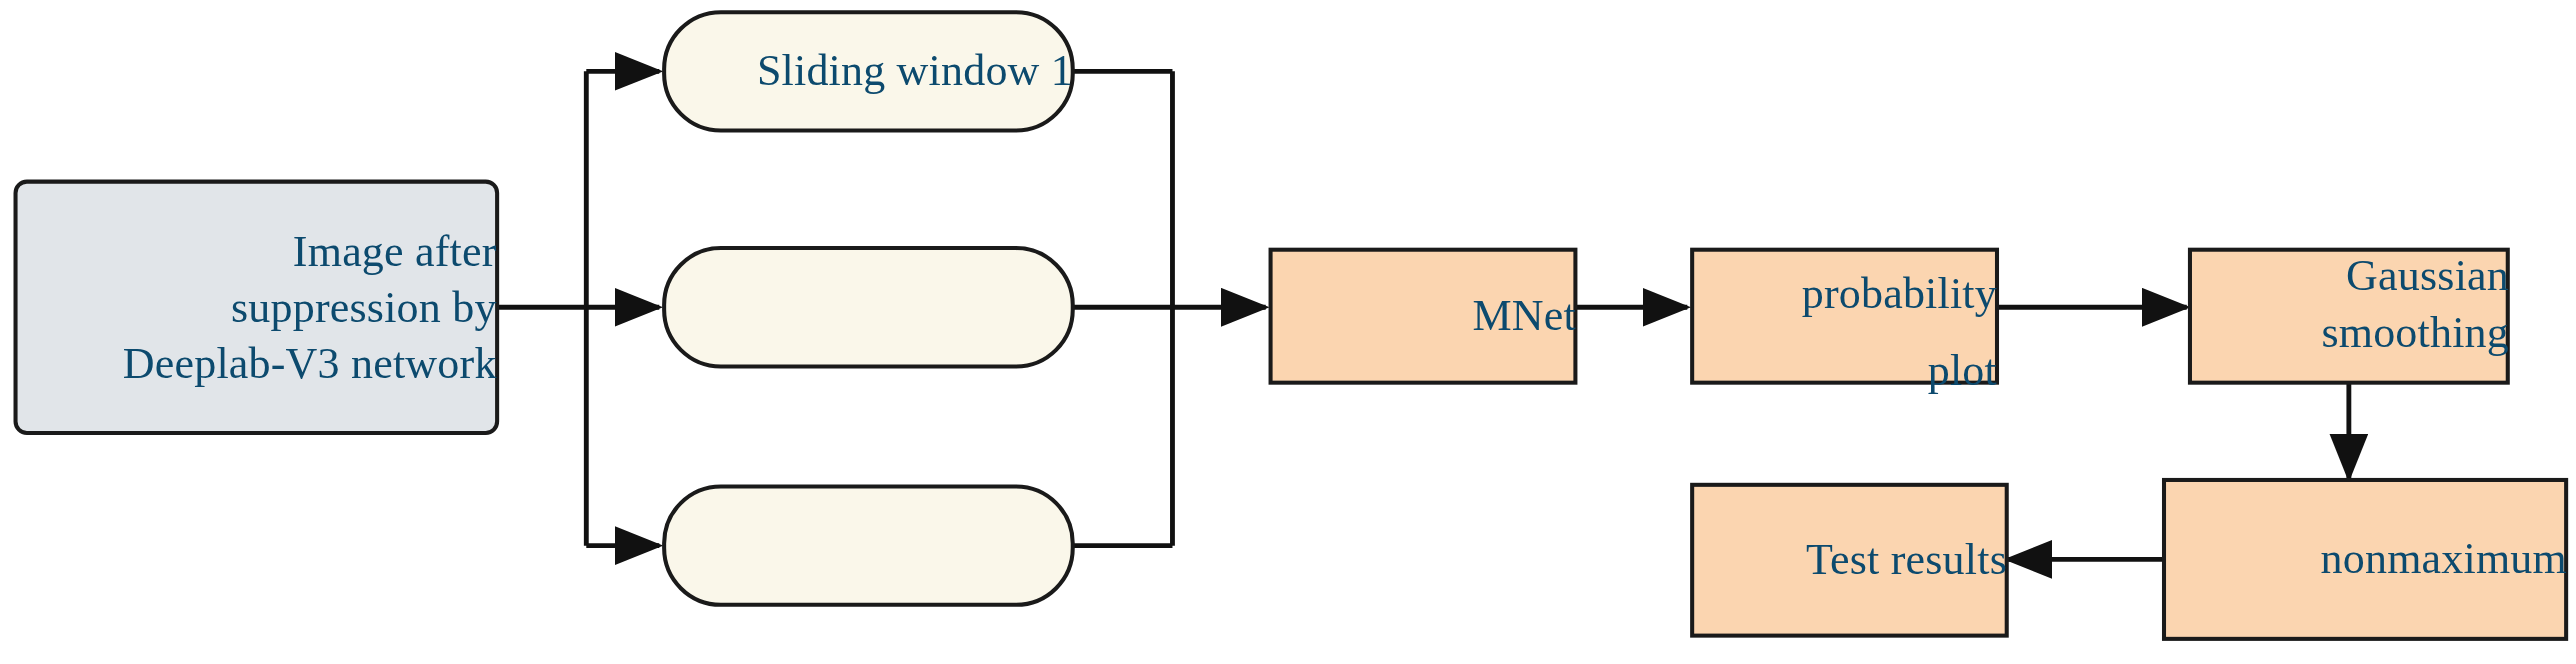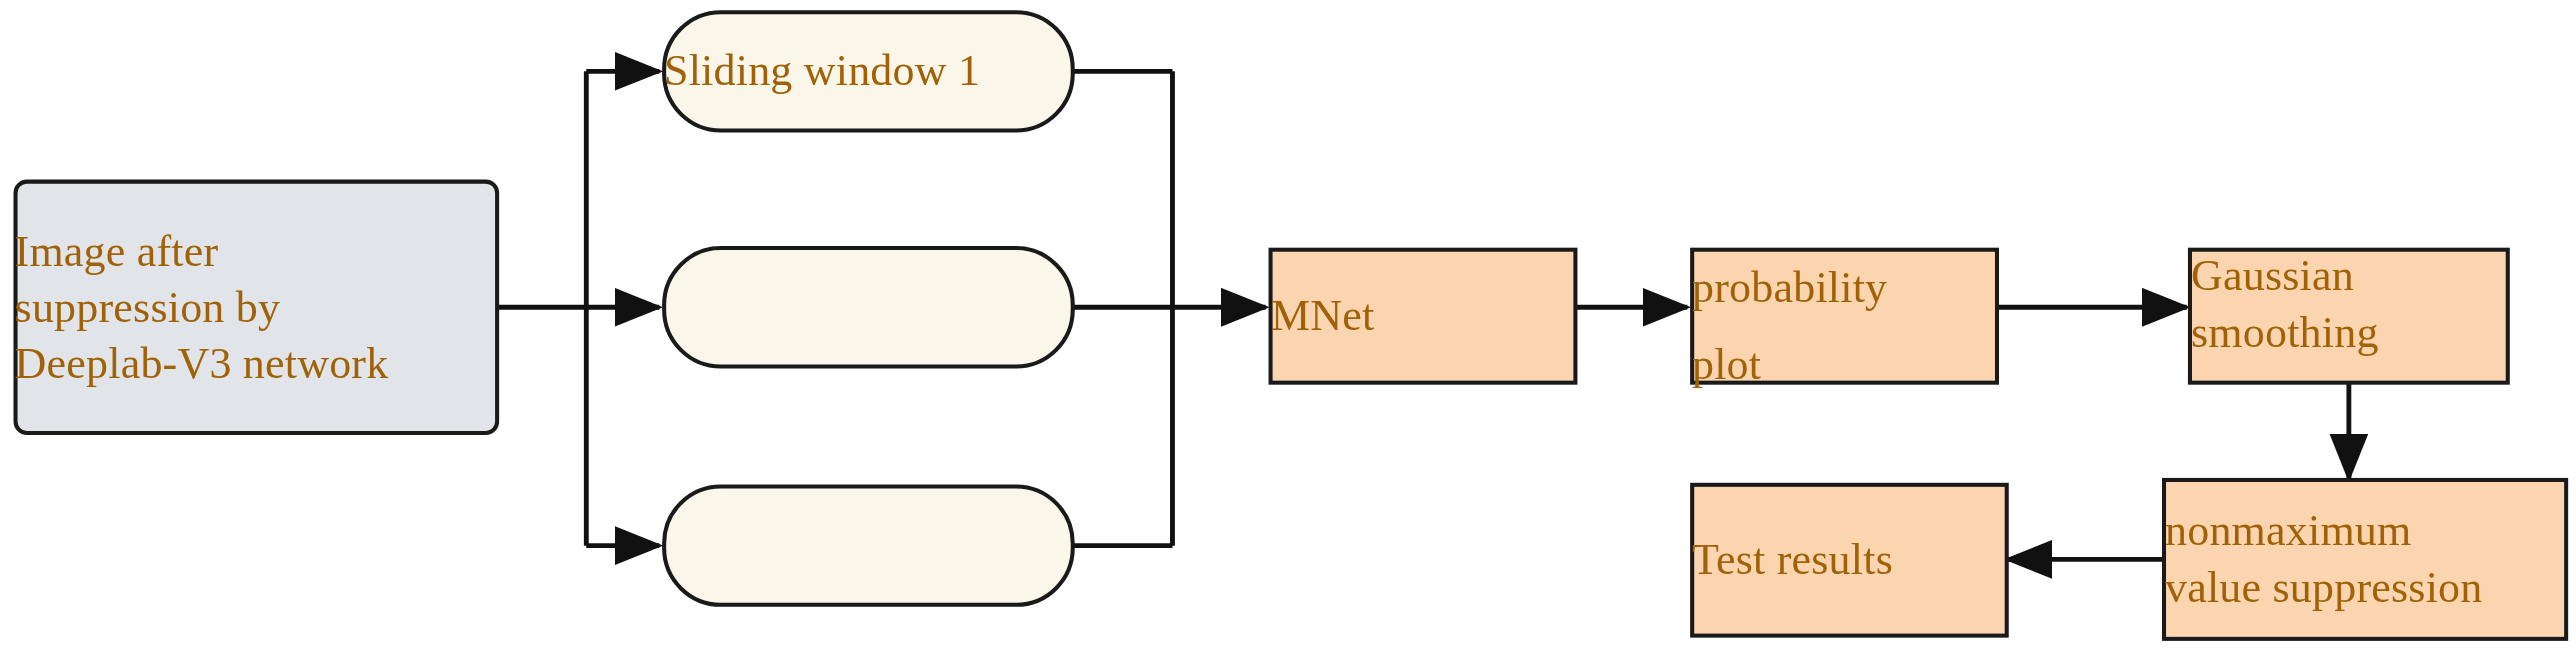--- a/index.html
+++ b/index.html
@@ -38,24 +38,24 @@
     stroke: #111111;
     stroke-width: 6;
     fill: none;
     stroke-linecap: butt;
     stroke-linejoin: miter;
   }
   .node-label {
     position: absolute;
     display: flex;
     flex-direction: column;
-    align-items: flex-start;
+    align-items: flex-end;
     justify-content: center;
     text-align: center;
-    color: #a16207;
+    color: #0c4a6e;
     font-family: "Liberation Serif", "DejaVu Serif", serif;
     font-size: 44px;
     line-height: 1.28;
     white-space: pre-line;
     pointer-events: none;
     letter-spacing: 0.2px;
   }
   .label-line { display: block; }
 </style>
 </head>
@@ -127,33 +127,32 @@
   <div class="node-label" style="left:664px; top:12px; width:409px; height:118px;">
     <span class="label-line">Sliding window 1</span>
   </div>
 
 
 
   <div class="node-label" style="left:1271px; top:250px; width:305px; height:133px;">
     <span class="label-line">MNet</span>
   </div>
 
-  <div class="node-label" style="left:1692px; top:260px; width:305px; height:133px;gap:20px;">
+  <div class="node-label" style="left:1692px; top:266px; width:305px; height:133px;gap:20px;">
     <span class="label-line">probability</span>
     <span class="label-line">plot</span>
   </div>
 
   <div class="node-label" style="left:2191px; top:238px; width:318px; height:133px;">
     <span class="label-line">Gaussian</span>
     <span class="label-line">smoothing</span>
   </div>
 
   <div class="node-label" style="left:2165px; top:480px; width:402px; height:159px;">
     <span class="label-line">nonmaximum</span>
-    <span class="label-line">value suppression</span>
   </div>
 
   <div class="node-label" style="left:1692px; top:485px; width:315px; height:151px;">
     <span class="label-line">Test results</span>
   </div>
 
 </div>
 
 
 </body></html>

